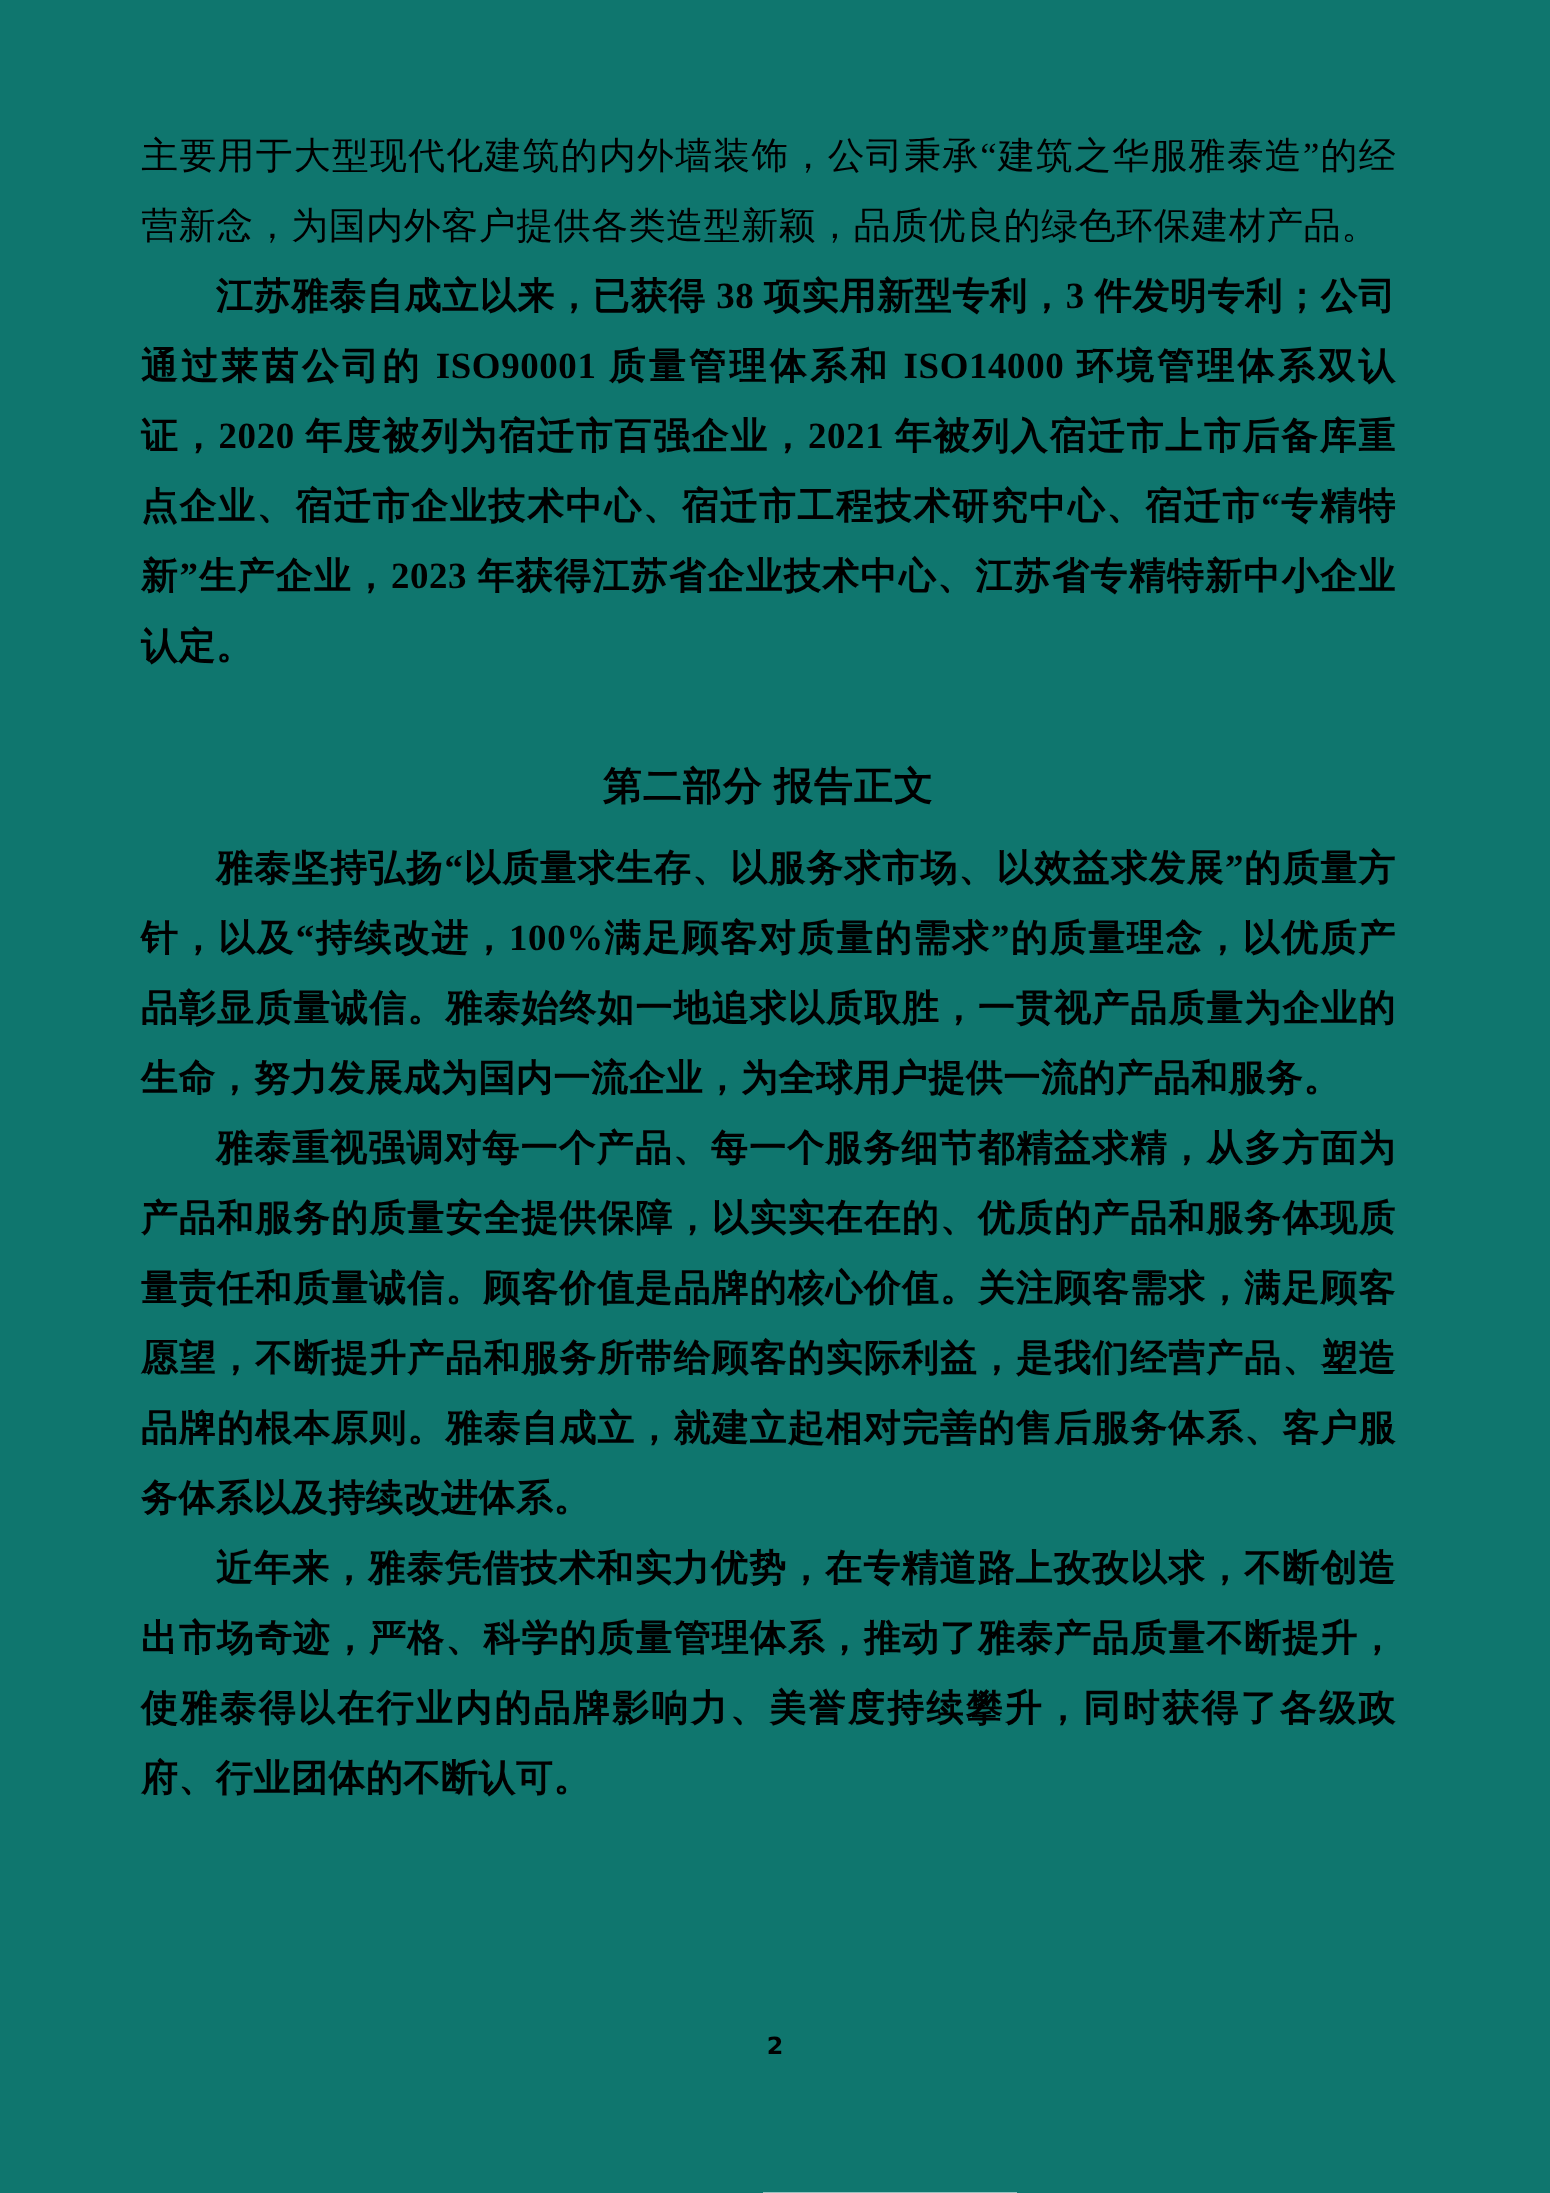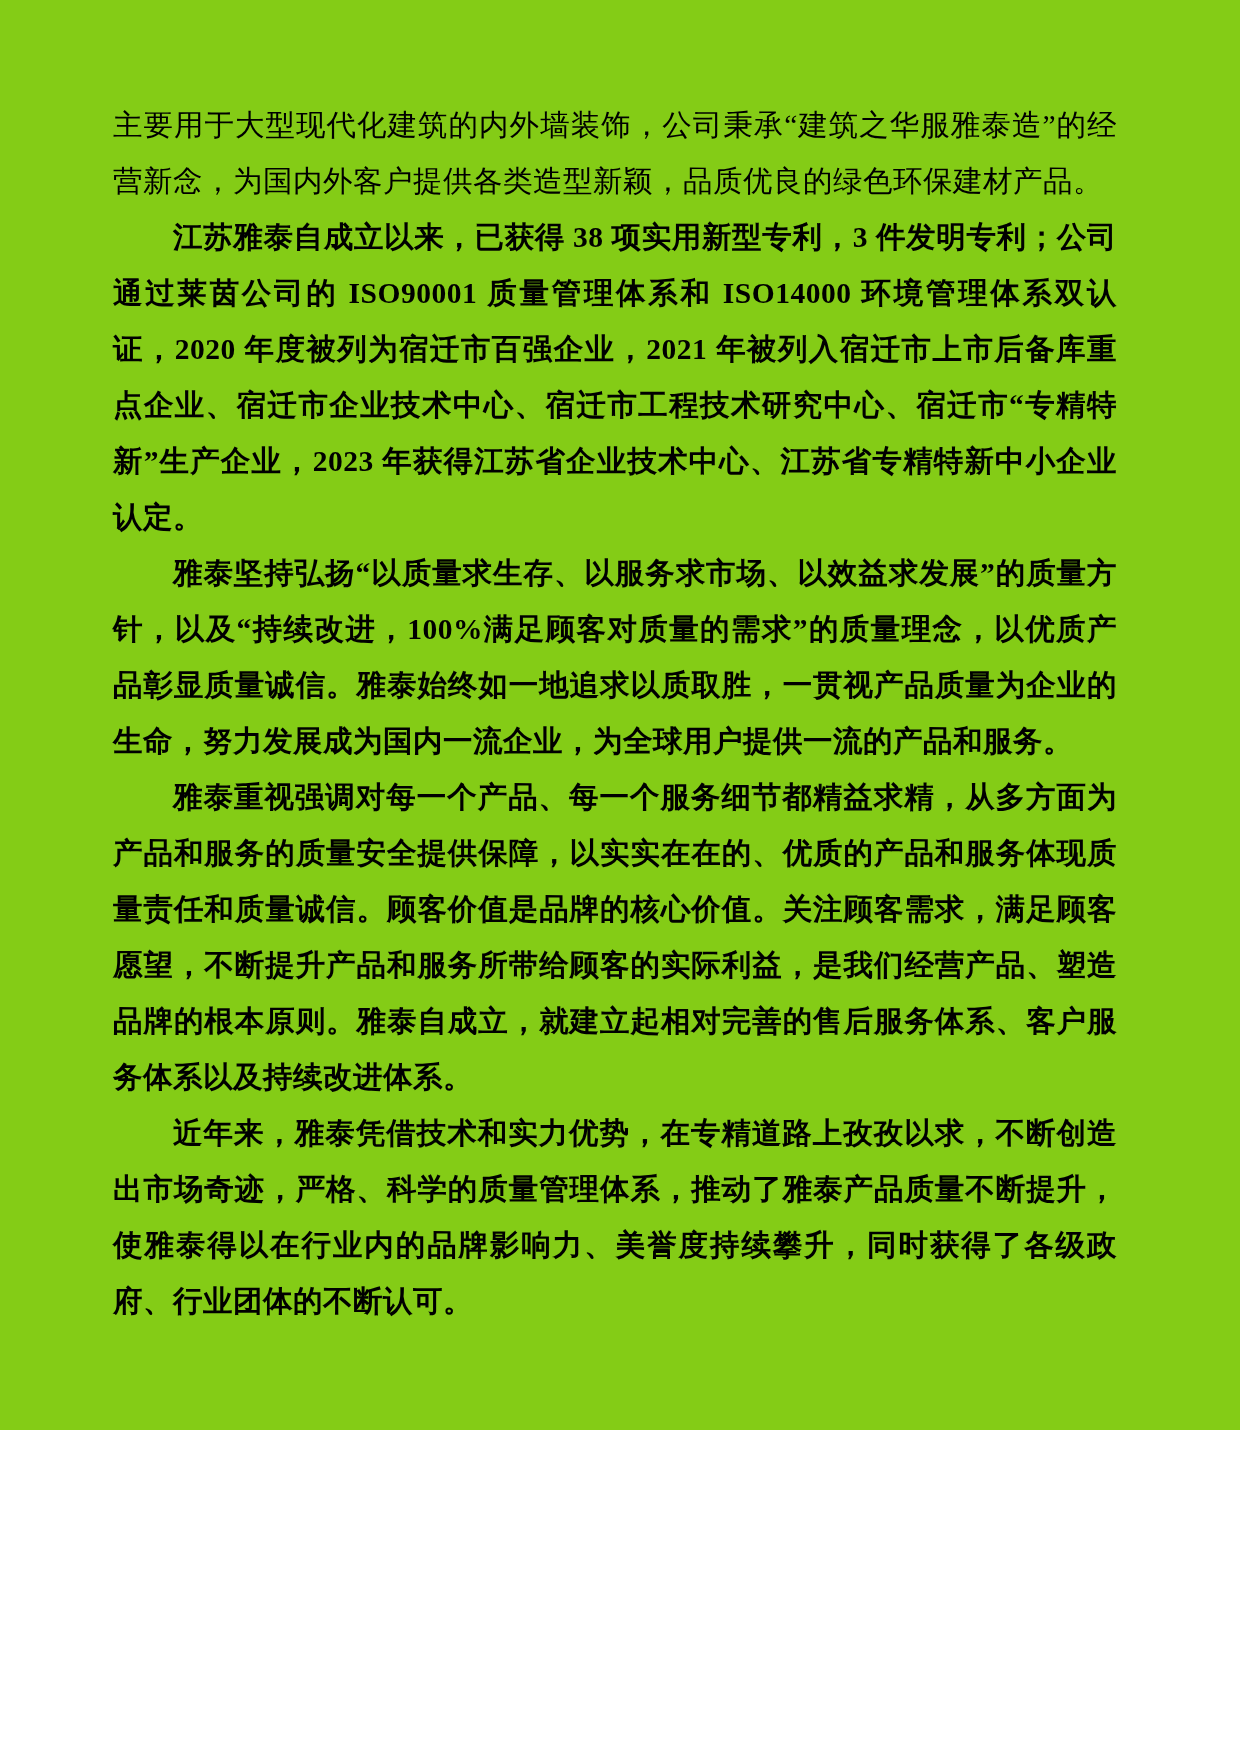--- a/index.html
+++ b/index.html
@@ -4,23 +4,23 @@
 <style>
   * { box-sizing: border-box; }
   html, body {
     margin: 0;
     padding: 0;
     background: #ffffff;
   }
   .page {
     position: relative;
     width: 1240px;
-    height: 1430px;
+    height: 1754px;
     margin: 0 auto;
-    background: #84cc16;
+    background: #0f766e;
     color: #000000;
     font-family: "Liberation Serif", "DejaVu Serif", serif;
     overflow: hidden;
   }
   .content {
     position: absolute;
     top: 97px;
     left: 113px;
     width: 1004px;
   }
@@ -63,20 +63,21 @@
 </head>
 <body>
 
 <div class="page">
   <div class="content">
 
     <p class="body-text">主要用于大型现代化建筑的内外墙装饰，公司秉承“建筑之华服雅泰造”的经营新念，为国内外客户提供各类造型新颖，品质优良的绿色环保建材产品。</p>
 
     <p class="body-text indent">江苏雅泰自成立以来，已获得 38 项实用新型专利，3 件发明专利；公司通过莱茵公司的 ISO90001 质量管理体系和 ISO14000 环境管理体系双认证，2020 年度被列为宿迁市百强企业，2021 年被列入宿迁市上市后备库重点企业、宿迁市企业技术中心、宿迁市工程技术研究中心、宿迁市“专精特新”生产企业，2023 年获得江苏省企业技术中心、江苏省专精特新中小企业认定。</p>
 
+    <h2 class="section-heading">第二部分 报告正文</h2>
 
 
     <p class="body-text indent">雅泰坚持弘扬“以质量求生存、以服务求市场、以效益求发展”的质量方针，以及“持续改进，100%满足顾客对质量的需求”的质量理念，以优质产品彰显质量诚信。雅泰始终如一地追求以质取胜，一贯视产品质量为企业的生命，努力发展成为国内一流企业，为全球用户提供一流的产品和服务。</p>
 
     <p class="body-text indent">雅泰重视强调对每一个产品、每一个服务细节都精益求精，从多方面为产品和服务的质量安全提供保障，以实实在在的、优质的产品和服务体现质量责任和质量诚信。顾客价值是品牌的核心价值。关注顾客需求，满足顾客愿望，不断提升产品和服务所带给顾客的实际利益，是我们经营产品、塑造品牌的根本原则。雅泰自成立，就建立起相对完善的售后服务体系、客户服务体系以及持续改进体系。</p>
 
     <p class="body-text indent">近年来，雅泰凭借技术和实力优势，在专精道路上孜孜以求，不断创造出市场奇迹，严格、科学的质量管理体系，推动了雅泰产品质量不断提升，使雅泰得以在行业内的品牌影响力、美誉度持续攀升，同时获得了各级政府、行业团体的不断认可。</p>
 
 
   </div>

